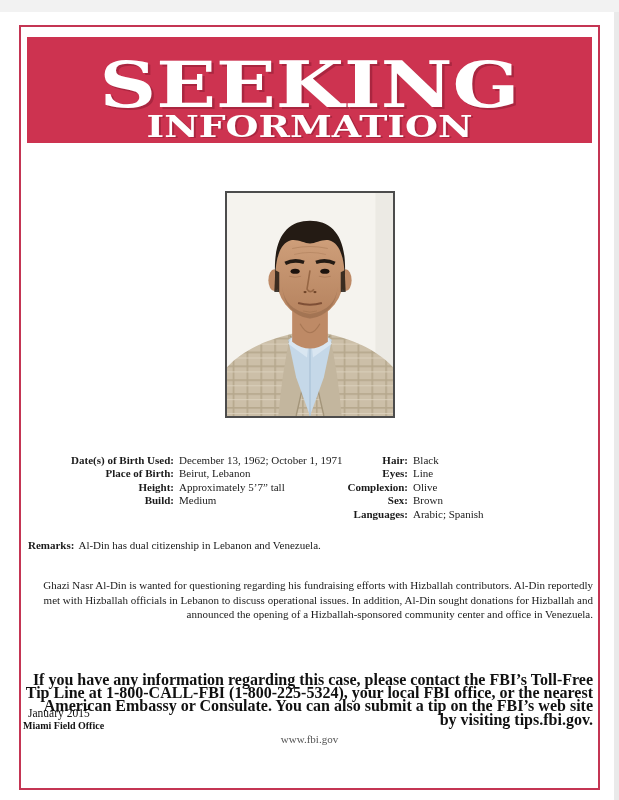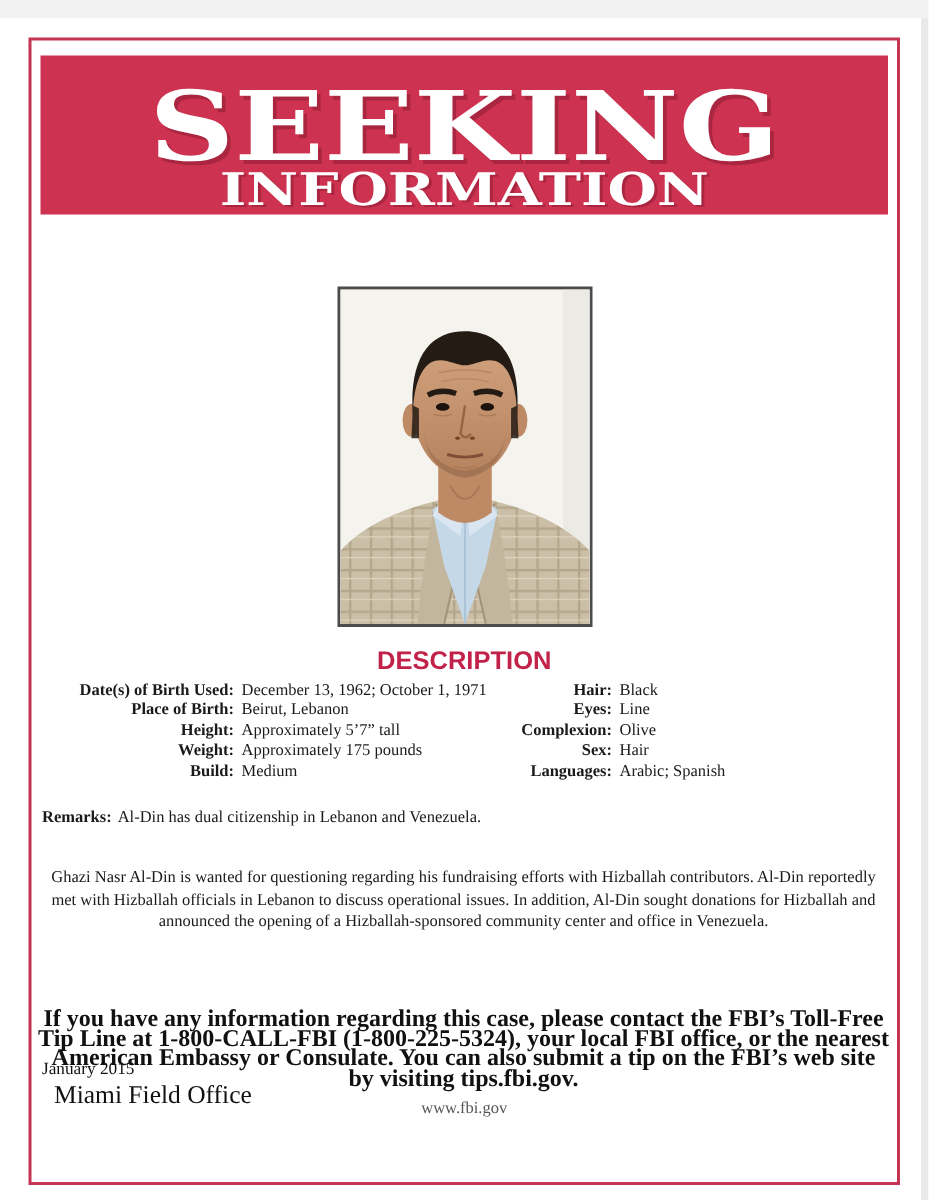--- a/index.html
+++ b/index.html
@@ -64,58 +64,58 @@
     font-size:17px;
     color:var(--heading-red,#C2224A);
   }
   .h-description{top:419px;}
   .h-details{top:547px;}
   .h-contact{top:615px;}
   .desc-col{
     position:absolute;top:442px;
     font-size:11px;line-height:13.4px;color:#1a1a1a;
   }
-  .desc-col-left{left:20px;width:300px;}
+  .desc-col-left{left:38px;width:300px;}
   .desc-col-right{left:300px;width:280px;}
   .field-row{display:flex;}
   .field-label{
     font-weight:bold;text-align:right;flex:0 0 auto;
   }
   .desc-col-left .field-label{width:136px;}
   .desc-col-right .field-label{width:108px;}
   .field-value{padding-left:5px;white-space:nowrap;}
   .remarks{
     position:absolute;left:28px;top:527px;width:560px;
     font-size:11px;color:#1a1a1a;
   }
   .remarks .field-label{font-weight:bold;}
   .remarks .rem-text{margin-left:4px;}
   .body-paragraph{
     position:absolute;left:25px;width:568px;
     font-size:11px;line-height:14.6px;color:#1a1a1a;
-    text-align:center;
+    text-align:right;
   }
   .details-text{top:566px;}
   .contact-text{
     top:661px;
     font-weight:bold;
     font-size:16px;line-height:13.2px;
     color:#111;
   }
   .website{
     position:absolute;left:0;top:721px;width:619px;
     text-align:center;font-size:11px;color:#555;
   }
   .footer-date{
     position:absolute;left:28px;top:695px;
     font-weight:normal;font-size:11.5px;color:#111;
   }
   .footer-office{
-    position:absolute;left:36px;top:708px;
-    font-weight:normal;font-size:17px;color:#111;
+    position:absolute;left:23px;top:708px;
+    font-weight:bold;font-size:10px;color:#111;
   }
 </style>
 </head>
 <body>
 
 <div class="page">
 
   <div class="poster-border"></div>
 
   <div class="banner">
@@ -186,61 +186,56 @@
       <ellipse cx="79" cy="100" rx="1.6" ry="1.1" fill="#6E4328"></ellipse>
       <ellipse cx="89" cy="100" rx="1.6" ry="1.1" fill="#6E4328"></ellipse>
 
       <path d="M72,111 Q84,114.5 96,111" stroke="#7E4F36" stroke-width="2" fill="none"></path>
       <path d="M77,119 Q84,121.5 91,119" stroke="#A1734F" stroke-width="1" fill="none" opacity="0.6"></path>
 
       <path d="M56,94 Q58,122 84,127 Q110,122 112,94 Q110,118 84,122 Q58,118 56,94 Z" fill="#5F4129" opacity="0.22"></path>
     </svg>
   </div>
 
-  <div class="section-heading h-description">DESCRIPTION</div>
 
   <div class="desc-col desc-col-left">
     <div class="field-row">
       <span class="field-label">Date(s) of Birth Used:</span>
       <span class="field-value">December 13, 1962; October 1, 1971</span>
     </div>
     <div class="field-row">
       <span class="field-label">Place of Birth:</span>
       <span class="field-value">Beirut, Lebanon</span>
     </div>
     <div class="field-row">
       <span class="field-label">Height:</span>
       <span class="field-value">Approximately 5’7” tall</span>
     </div>
     <div class="field-row">
-      <span class="field-label">Weight:</span>
-      <span class="field-value">Approximately 175 pounds</span>
-    </div>
-    <div class="field-row">
       <span class="field-label">Build:</span>
       <span class="field-value">Medium</span>
     </div>
   </div>
 
   <div class="desc-col desc-col-right">
     <div class="field-row">
       <span class="field-label">Hair:</span>
       <span class="field-value">Black</span>
     </div>
     <div class="field-row">
       <span class="field-label">Eyes:</span>
       <span class="field-value">Line</span>
     </div>
     <div class="field-row">
       <span class="field-label">Complexion:</span>
       <span class="field-value">Olive</span>
     </div>
     <div class="field-row">
       <span class="field-label">Sex:</span>
-      <span class="field-value">Hair</span>
+      <span class="field-value">Brown</span>
     </div>
     <div class="field-row">
       <span class="field-label">Languages:</span>
       <span class="field-value">Arabic; Spanish</span>
     </div>
   </div>
 
   <div class="remarks">
     <span class="field-label">Remarks:</span><span class="rem-text">Al-Din has dual citizenship in Lebanon and Venezuela.</span>
   </div>

